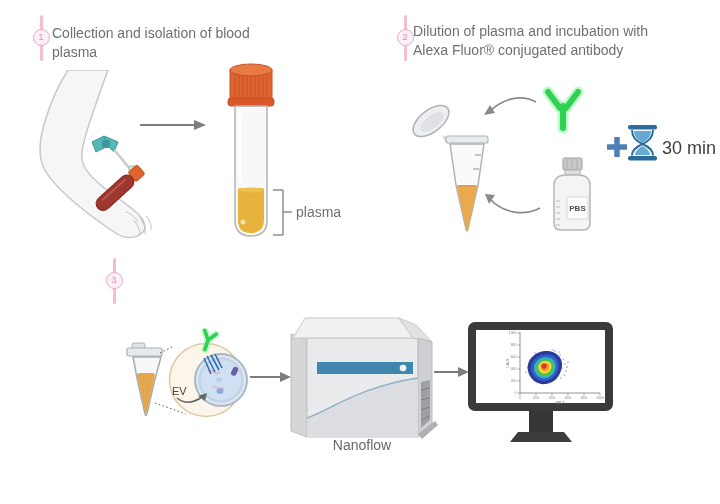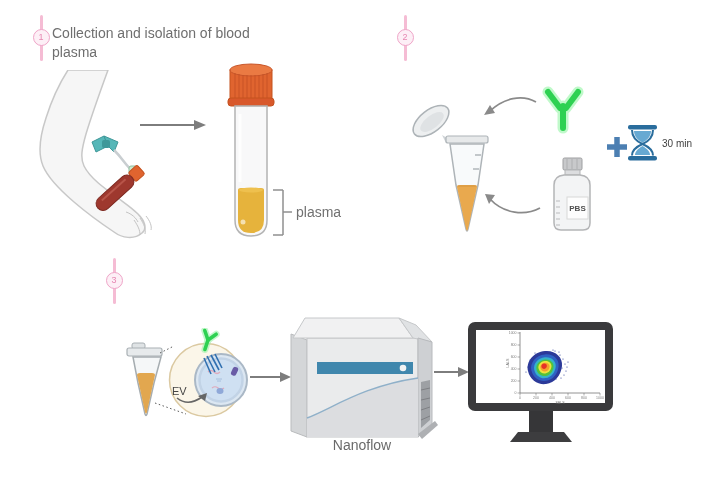--- a/index.html
+++ b/index.html
@@ -4,39 +4,40 @@
 <style>
   * { margin:0; padding:0; box-sizing:border-box; }
   html,body { width:720px; height:504px; background:#ffffff; font-family:"Liberation Sans", sans-serif; }
   #canvas { position:relative; width:720px; height:504px; background:#ffffff; overflow:hidden; }
   .abs { position:absolute; }
   .step-line { position:absolute; width:3px; background:#f5bcd4; border-radius:2px; }
   .step-circle { position:absolute; width:17px; height:17px; border-radius:50%;
     background:#fdeff6; border:1.5px solid #efa5c8; color:#e687b2;
     font-size:9px; display:flex; align-items:center; justify-content:center; }
   .step-text { position:absolute; font-size:14px; line-height:19px; color:#6f6f6f; }
-  .plain-label { position:absolute; font-size:10px; color:#3f3f3f; }
+  .plain-label { position:absolute; font-size:18px; color:#3f3f3f; }
   svg { display:block; }
   svg text { font-family:"Liberation Sans", sans-serif; }
 </style>
 </head>
 <body>
 
 <div id="canvas">
 
   <div class="step-line" style="left:39.5px; top:15px; height:46px;"></div>
   <div class="step-circle" style="left:32.5px; top:28.5px;">
     <span>1</span>
   </div>
   <div class="step-text" style="left:52px; top:24px; width:215px;">Collection and isolation of blood plasma</div>
 
   <div class="step-line" style="left:403.5px; top:15px; height:46px;"></div>
   <div class="step-circle" style="left:396.5px; top:28.5px;">
     <span>2</span>
   </div>
+  <div class="step-text" style="left:413px; top:22px; width:265px;">Dilution of plasma and incubation with Alexa Fluor® conjugated antibody</div>
 
   <div class="step-line" style="left:112.5px; top:258px; height:46px;"></div>
   <div class="step-circle" style="left:105.5px; top:271.5px;">
     <span>3</span>
   </div>
 
   <svg class="abs" style="left:30px; top:70px;" width="160" height="170" viewBox="0 0 160 170">
     <path d="M38,0 L78,0 C70,22 62,44 56,64 C52,78 50,88 54,96 C60,108 74,118 88,128
              C96,134 102,138 108,144 C114,150 118,158 112,163 C104,170 92,168 84,162
              C72,154 58,144 44,132 C30,120 18,108 13,96 C8,84 10,66 16,48 C21,32 29,14 38,0 Z" fill="#f6f6f6" stroke="#c8c8c8" stroke-width="1.5"></path>

